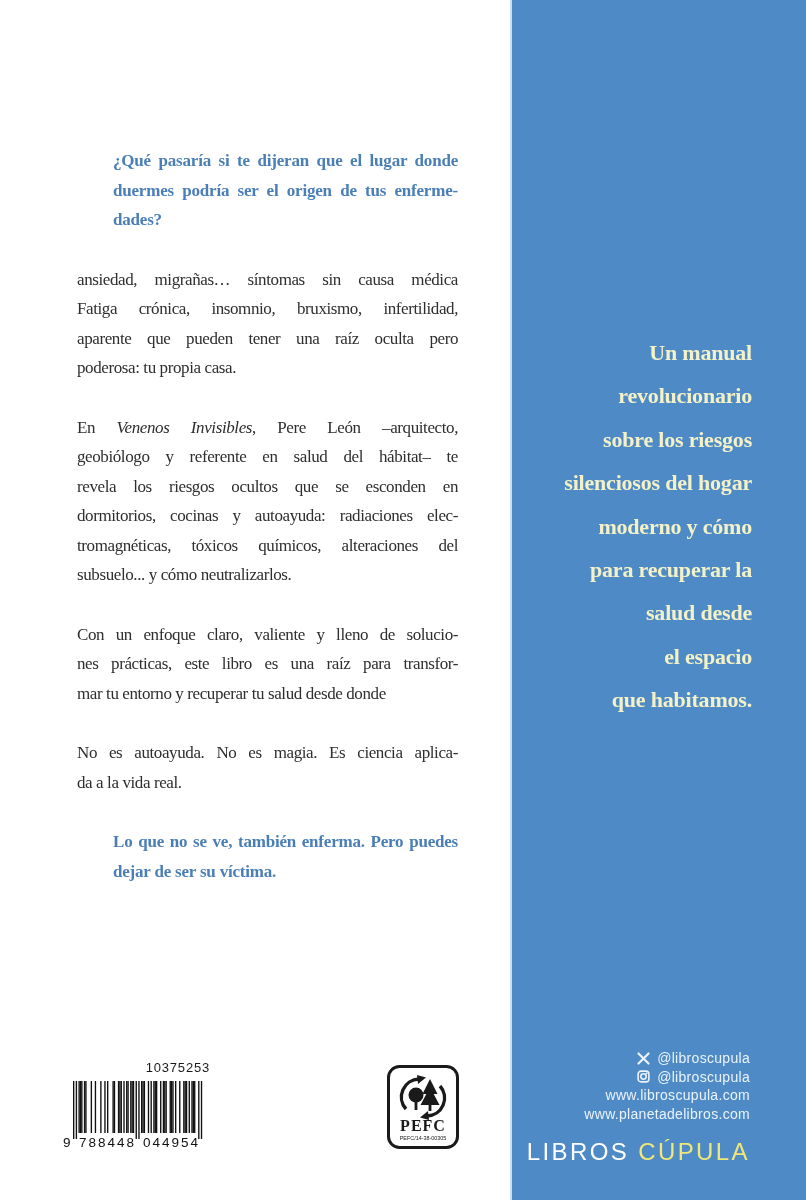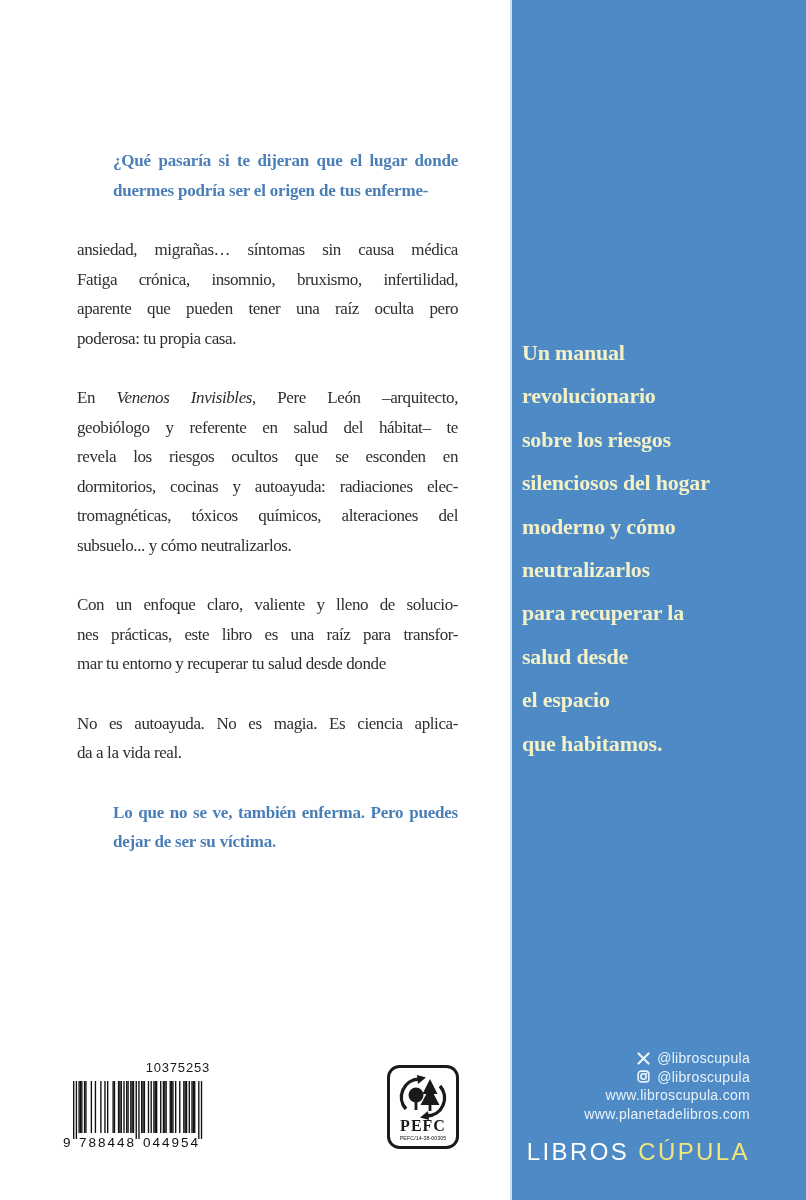--- a/index.html
+++ b/index.html
@@ -20,20 +20,21 @@
   }
   
   .side-panel{
     position:absolute;top:0;right:0;bottom:0;
     width:296px;
     background:var(--panel-blue);
     border-left:2px solid #cbdfee;
   }
   .panel-quote{
     position:absolute;top:331px;right:54px;left:10px;
+    text-align:right;
     color:var(--quote-cream);
     font-size:22px;font-weight:bold;
     line-height:43.4px;
     letter-spacing:-0.2px;
   }
   .panel-quote .line{white-space:nowrap;}
   .social-block{
     position:absolute;right:56px;top:1049px;left:8px;
     font-family:"Liberation Sans","DejaVu Sans",sans-serif;
     color:#eaf2f9;
@@ -89,21 +90,20 @@
 
 <div class="page">
 
   <div class="side-panel">
     <div class="panel-quote">
         <div class="line">Un manual</div>
         <div class="line">revolucionario</div>
         <div class="line">sobre los riesgos</div>
         <div class="line">silenciosos del hogar</div>
         <div class="line">moderno y cómo</div>
-        <div class="line">neutralizarlos</div>
         <div class="line">para recuperar la</div>
         <div class="line">salud desde</div>
         <div class="line">el espacio</div>
         <div class="line">que habitamos.</div>
       </div>
 
     <div class="social-block">
       <div class="social-row">
         <span>
           <svg width="13" height="13" viewBox="0 0 14 14">
@@ -128,20 +128,21 @@
         <span class="word1">LIBROS</span>
         <span class="word2">CÚPULA</span>
       </div>
     </div>
   </div>
 
   <div class="blurb">
     <div class="para lead-question">
         <div class="line">¿Qué pasaría si te dijeran que el lugar donde</div>
         <div class="line">duermes podría ser el origen de tus enferme-</div>
+        <div class="line">dades?</div>
       </div>
     <div class="para">
         <div class="line">ansiedad, migrañas… síntomas sin causa médica</div>
         <div class="line">Fatiga crónica, insomnio, bruxismo, infertilidad,</div>
         <div class="line">aparente que pueden tener una raíz oculta pero</div>
         <div class="line">poderosa: tu propia casa.</div>
       </div>
     <div class="para">
         <div class="line">En <i>Venenos Invisibles</i>, Pere León –arquitecto,</div>
         <div class="line">geobiólogo y referente en salud del hábitat– te</div>

